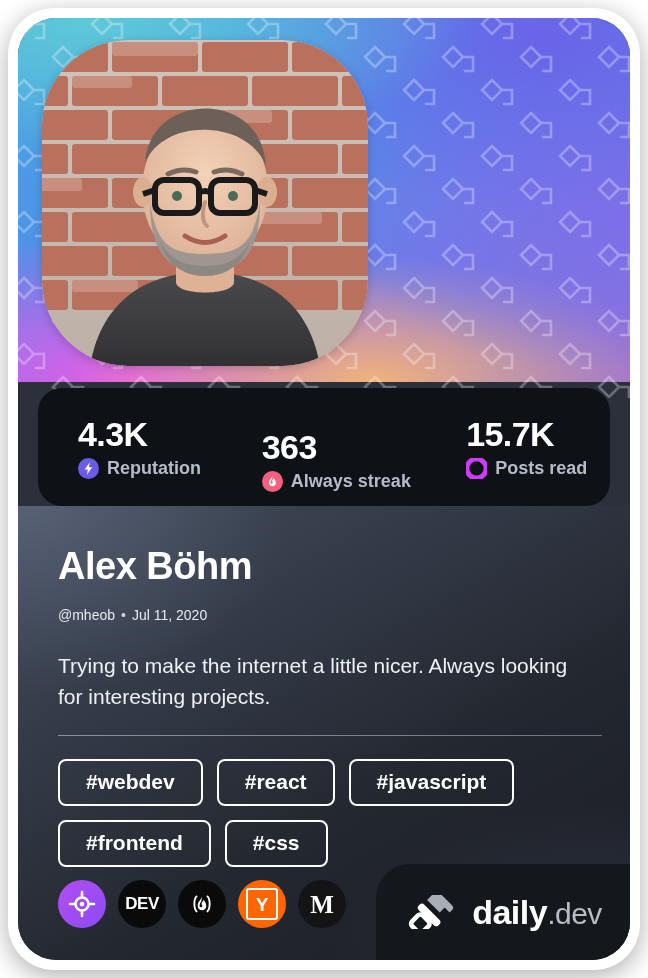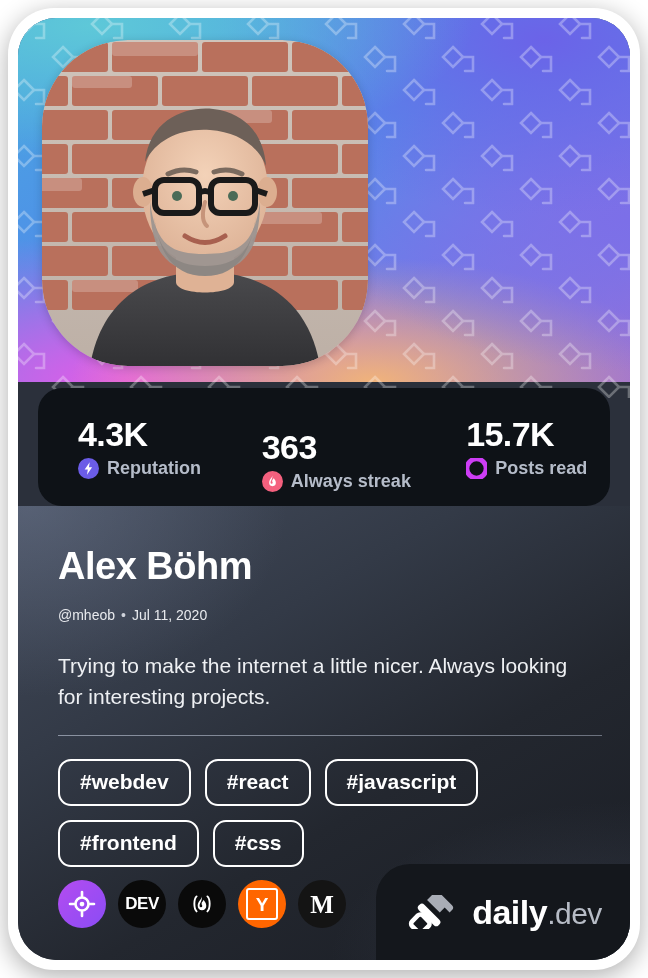--- a/index.html
+++ b/index.html
@@ -107,24 +107,24 @@
     background:linear-gradient(90deg,rgba(168,176,192,.75),rgba(168,176,192,.55));
   }
 
   
   .tags{
     position:absolute;left:40px;top:253px;width:546px;
     display:flex;flex-wrap:wrap;gap:14px;
   }
   .tag{
     border:2px solid #ffffff;
-    border-radius:13px;
+    border-radius:8px;
     color:#ffffff;
     font-size:21px;font-weight:700;
-    padding:8px 20px 9px;
+    padding:8px 26px 9px;
     line-height:26px;
     background:transparent;
     white-space:nowrap;
   }
 
   
   .socials{
     position:absolute;left:40px;top:374px;
     display:flex;gap:12px;align-items:center;
   }

